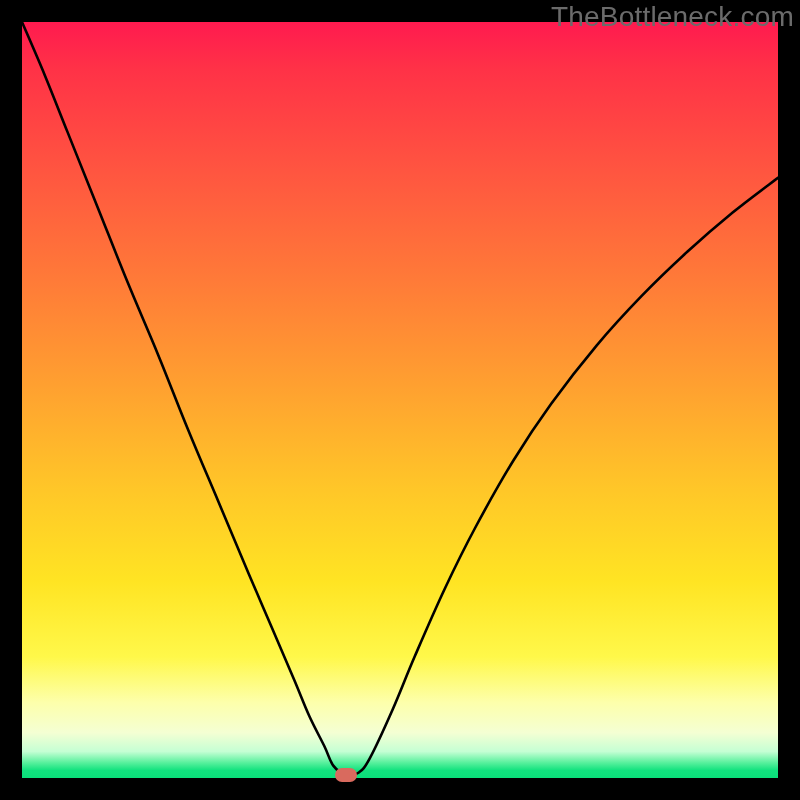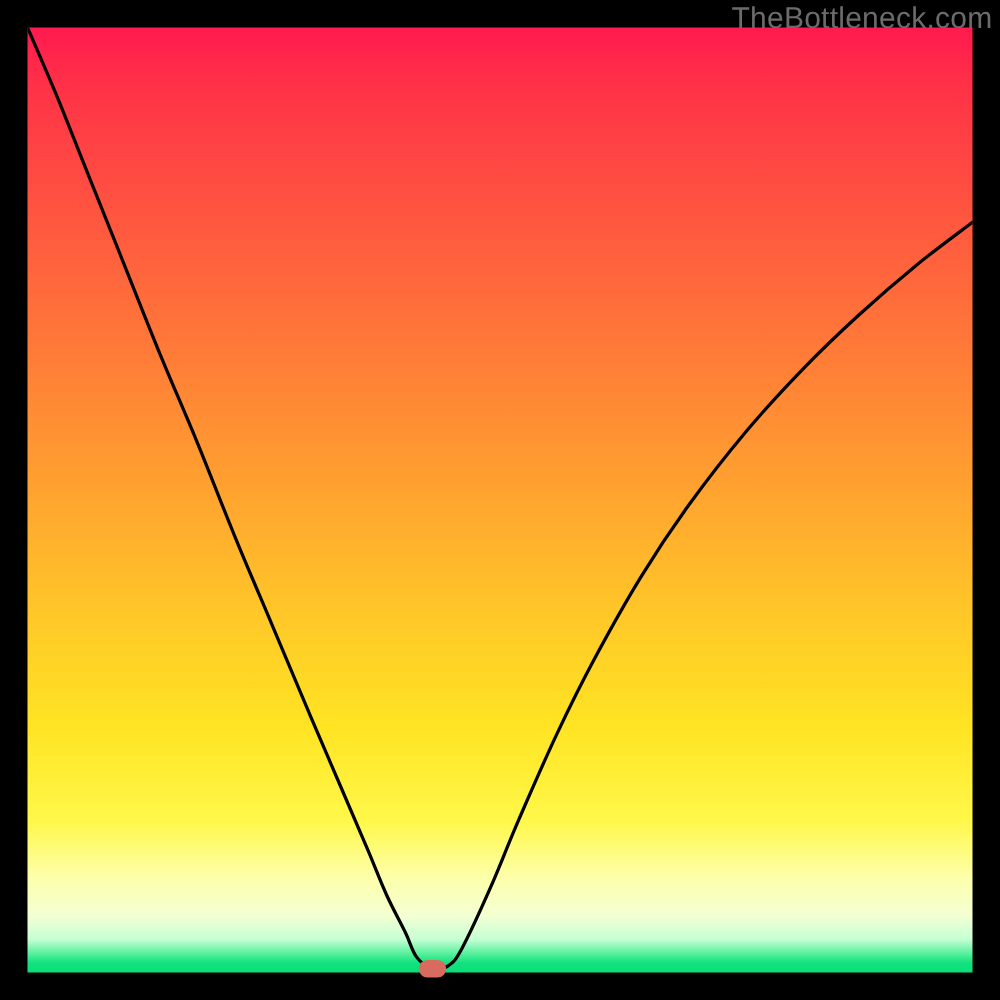--- a/index.html
+++ b/index.html
@@ -57,21 +57,21 @@
     height: 14px;
     border-radius: 7px;
     background: #d96a5e;
     
   }
   .watermark {
     position: absolute;
     top: 1px;
     right: 6px;
     color: #6b6b6b;
-    font-size: 24px;
+    font-size: 28px;
     font-weight: 500;
     letter-spacing: 0.2px;
   }
 </style>
 </head>
 <body>
 
 <div class="frame">
   <div class="plot">
     <svg class="curve-svg" viewBox="0 0 756 756" preserveAspectRatio="none">

